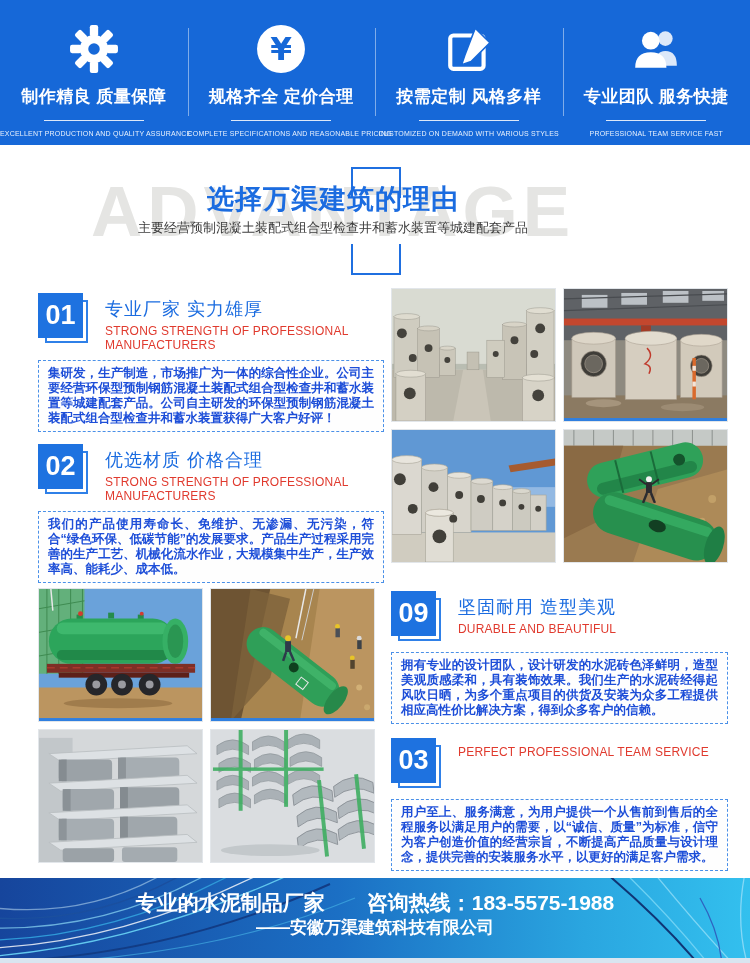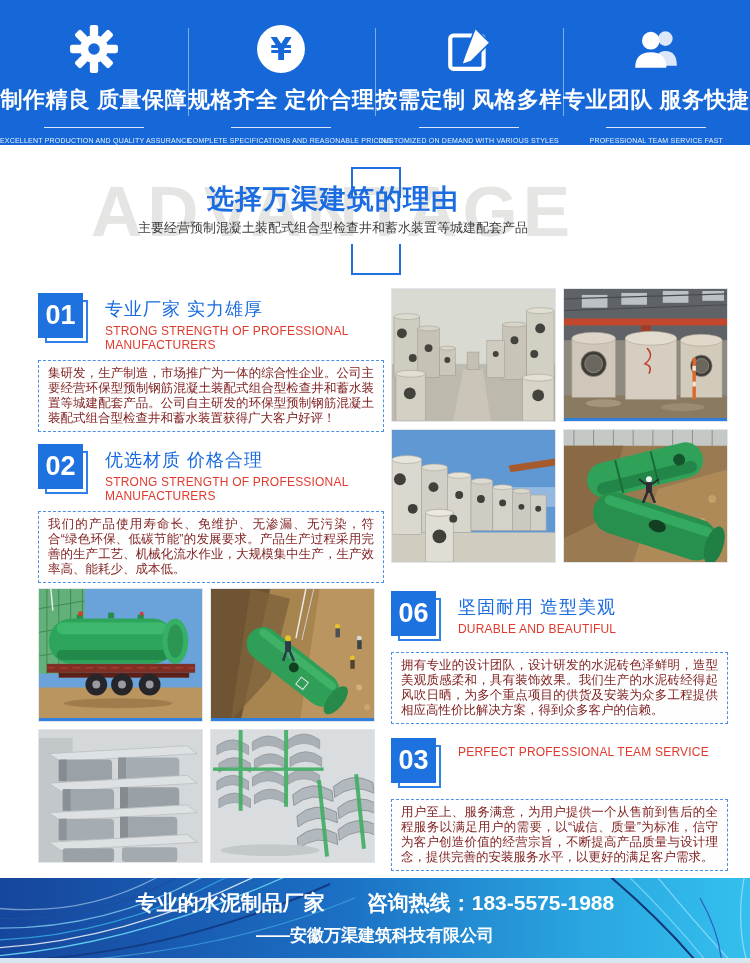--- a/index.html
+++ b/index.html
@@ -4,21 +4,21 @@
 <style>
   html,body{margin:0;padding:0;background:#fff;}
   .page{position:relative;width:750px;height:963px;overflow:hidden;background:#fff;
         font-family:"Liberation Sans","DejaVu Sans",sans-serif;}
 
   
   .topbar{position:absolute;left:0;top:0;width:750px;height:145px;background:#1668d8;display:flex;}
   .feat{position:relative;width:25%;text-align:center;padding-top:22px;box-sizing:border-box;}
   .feat .vsep{position:absolute;left:0;top:28px;width:1px;height:88px;background:rgba(255,255,255,.45);}
   .feat-icon{height:54px;display:flex;align-items:center;justify-content:center;}
-  .feat-title{margin-top:9px;font-size:22px;font-weight:bold;color:#fff;letter-spacing:.5px;}
+  .feat-title{margin-top:9px;font-size:17px;font-weight:bold;color:#fff;letter-spacing:.5px;}
   .feat-line{width:100px;height:1px;background:rgba(255,255,255,.85);margin:12px auto 9px;}
   .feat-sub{font-size:7px;color:#e8f1fd;letter-spacing:.2px;white-space:nowrap;}
 
   
   .intro{position:absolute;left:0;top:145px;width:666px;height:143px;background:#fff;}
   .watermark{position:absolute;left:0;top:31px;width:100%;text-align:center;font-size:71px;line-height:1;
              font-weight:bold;color:#e5e5e3;letter-spacing:5px;z-index:0;white-space:nowrap;}
   .bracket{position:absolute;left:351px;width:46px;height:29px;z-index:1;}
   .bracket.top{top:22px;border:2px solid #1f6fe0;border-bottom:none;}
   .bracket.bottom{top:99px;border:2px solid #1f6fe0;border-top:none;}
@@ -36,37 +36,37 @@
   .sec{margin:0;}
   .sec-head{display:flex;align-items:flex-start;}
   .num-box{position:relative;width:53px;height:53px;flex:0 0 53px;}
   .num-shadow{position:absolute;left:7px;top:7px;width:43px;height:43px;border:2px solid #2f80e8;background:#fff;box-sizing:border-box;}
   .num-main{position:absolute;left:0;top:0;width:45px;height:45px;background:#1e72e0;color:#fff;font-size:27px;
             font-weight:bold;display:flex;align-items:center;justify-content:center;}
   .sec-titles{margin-left:14px;padding-top:4px;}
   .sec-title{font-size:18px;font-weight:normal;color:#1b6ce0;letter-spacing:1px;}
   .sec-sub{margin-top:3px;font-size:12px;color:#e03a2e;letter-spacing:.2px;}
   .sec-body{margin-top:8px;border:1px dashed #4a90e8;background:#fefefe;padding:5px 9px;
-            font-size:12.5px;line-height:15px;color:#7f1d1d;text-align:justify;}
+            font-size:12.5px;line-height:15px;color:#1d4ed8;text-align:justify;font-weight:bold;}
   .m1{margin-top:5px;}.m2{margin-top:12px;}.m3{margin-top:3px;}.m4{margin-top:14px;}
 
   
   .pgrid{position:absolute;top:0;width:337px;display:grid;grid-template-columns:1fr 1fr;gap:7px;}
   .pgrid.right{left:383px;}
   .pgrid.left{left:30px;}
   .pcell{height:134px;overflow:hidden;background:#e8eaec;border:1px solid #e2e6ea;box-sizing:border-box;}
   .pcell svg{display:block;width:100%;height:100%;}
 
   
   .footer{position:absolute;left:0;top:878px;width:750px;height:80px;overflow:hidden;
           background:linear-gradient(90deg,#16459c 0%,#1b6fc4 45%,#2aa6e0 78%,#33c0ee 100%);}
   .footer svg.decor{position:absolute;left:0;top:0;width:750px;height:80px;}
   .f-line1{position:absolute;left:0;top:11px;width:100%;text-align:center;color:#fff;font-size:21px;font-weight:bold;z-index:2;}
   .f-gap{display:inline-block;width:42px;}
-  .f-line2{position:absolute;left:0;top:46px;width:100%;text-align:center;color:#fff;font-size:17px;font-weight:bold;z-index:2;}
+  .f-line2{position:absolute;left:0;top:38px;width:100%;text-align:center;color:#fff;font-size:17px;font-weight:bold;z-index:2;}
   .bottom-strip{position:absolute;left:0;top:958px;width:750px;height:5px;background:#d9e5f0;}
 </style>
 </head>
 <body>
 
 <div class="page">
 
   <div class="topbar">
 
     <div class="feat">
@@ -487,21 +487,21 @@
           <ellipse cx="60" cy="122" rx="50" ry="6" fill="#c3c8cb"></ellipse>
         </svg>
       </div>
     </div>
 
     <div class="col-text right">
       <div class="sec m3">
         <div class="sec-head">
           <div class="num-box">
             <div class="num-shadow"></div>
-            <div class="num-main">06</div>
+            <div class="num-main">09</div>
           </div>
           <div class="sec-titles">
             <div class="sec-title">坚固耐用 造型美观</div>
             <div class="sec-sub">DURABLE AND BEAUTIFUL</div>
           </div>
         </div>
         <div class="sec-body">拥有专业的设计团队，设计研发的水泥砖色泽鲜明，造型美观质感柔和，具有装饰效果。我们生产的水泥砖经得起风吹日晒，为多个重点项目的供货及安装为众多工程提供相应高性价比解决方案，得到众多客户的信赖。</div>
       </div>
 
       <div class="sec m4">

